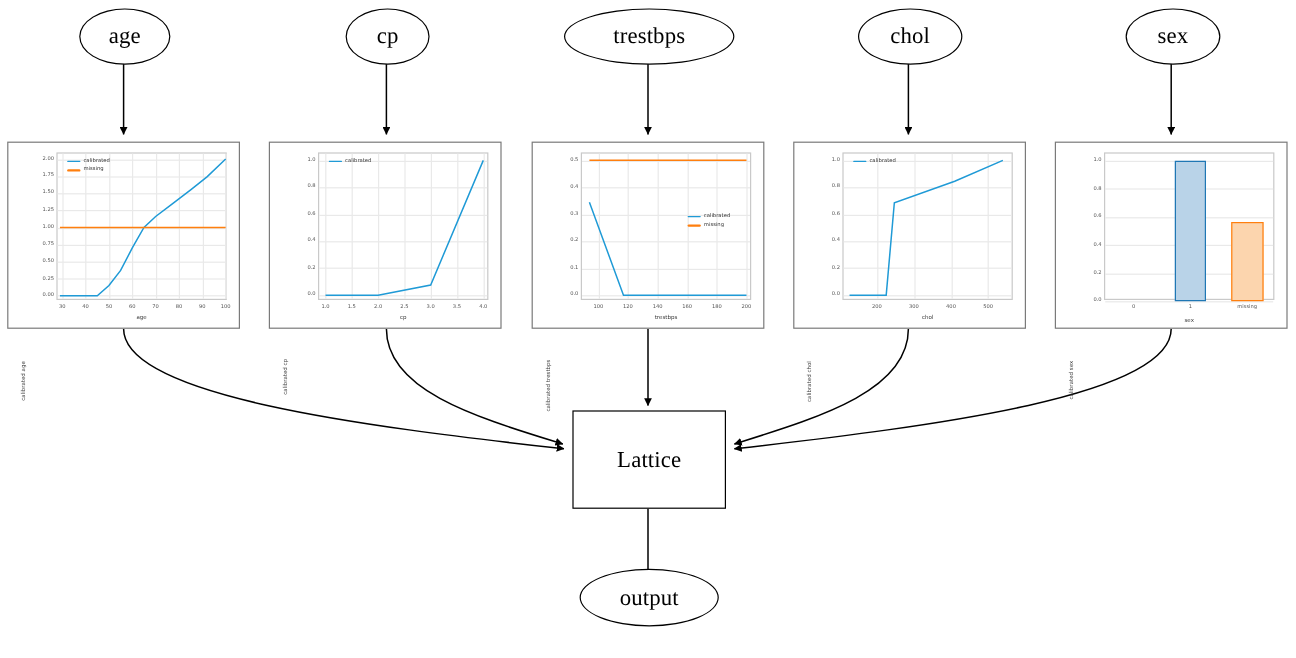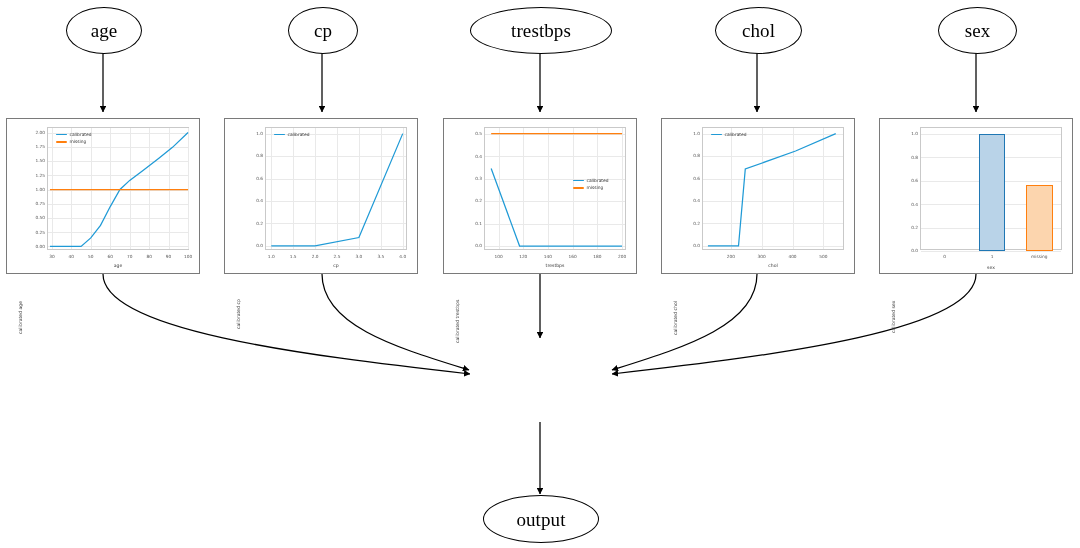--- a/index.html
+++ b/index.html
@@ -78,21 +78,24 @@
   <div class="node ellipse" style="left:470px;top:7px;width:140px;height:45px;">
     <span class="node-label">trestbps</span>
   </div>
   <div class="node ellipse" style="left:715px;top:7px;width:85px;height:45px;">
     <span class="node-label">chol</span>
   </div>
   <div class="node ellipse" style="left:938px;top:7px;width:77px;height:45px;">
     <span class="node-label">sex</span>
   </div>
 
-  <div class="node ellipse" style="left:483px;top:495px;width:114px;height:46px;font-family:Liberation Serif, serif;">
+  <div class="node rectbox" style="left:477px;top:342px;width:126px;height:80px;">
+    <span class="node-label">Lattice</span>
+  </div>
+  <div class="node ellipse" style="left:483px;top:474px;width:114px;height:46px;font-family:Liberation Serif, serif;">
     <span class="node-label">output</span>
   </div>
 
   <div class="panel" style="left:6px;top:118px;width:194px;height:156px;">
     <div class="fig">
       <div class="ylab" style="left:11px;top:215px;transform:rotate(-90deg);">calibrated age</div>
       <div class="axes" style="left:40px;top:8px;width:142px;height:123px;">
         <div class="series" id="ax-age">
             <div class="grid-line grid-v" style="left: 3.89041px;"></div>
             <div class="tick x" style="left: -10.1096px; top: 125.5px; width: 28px;">30</div>

